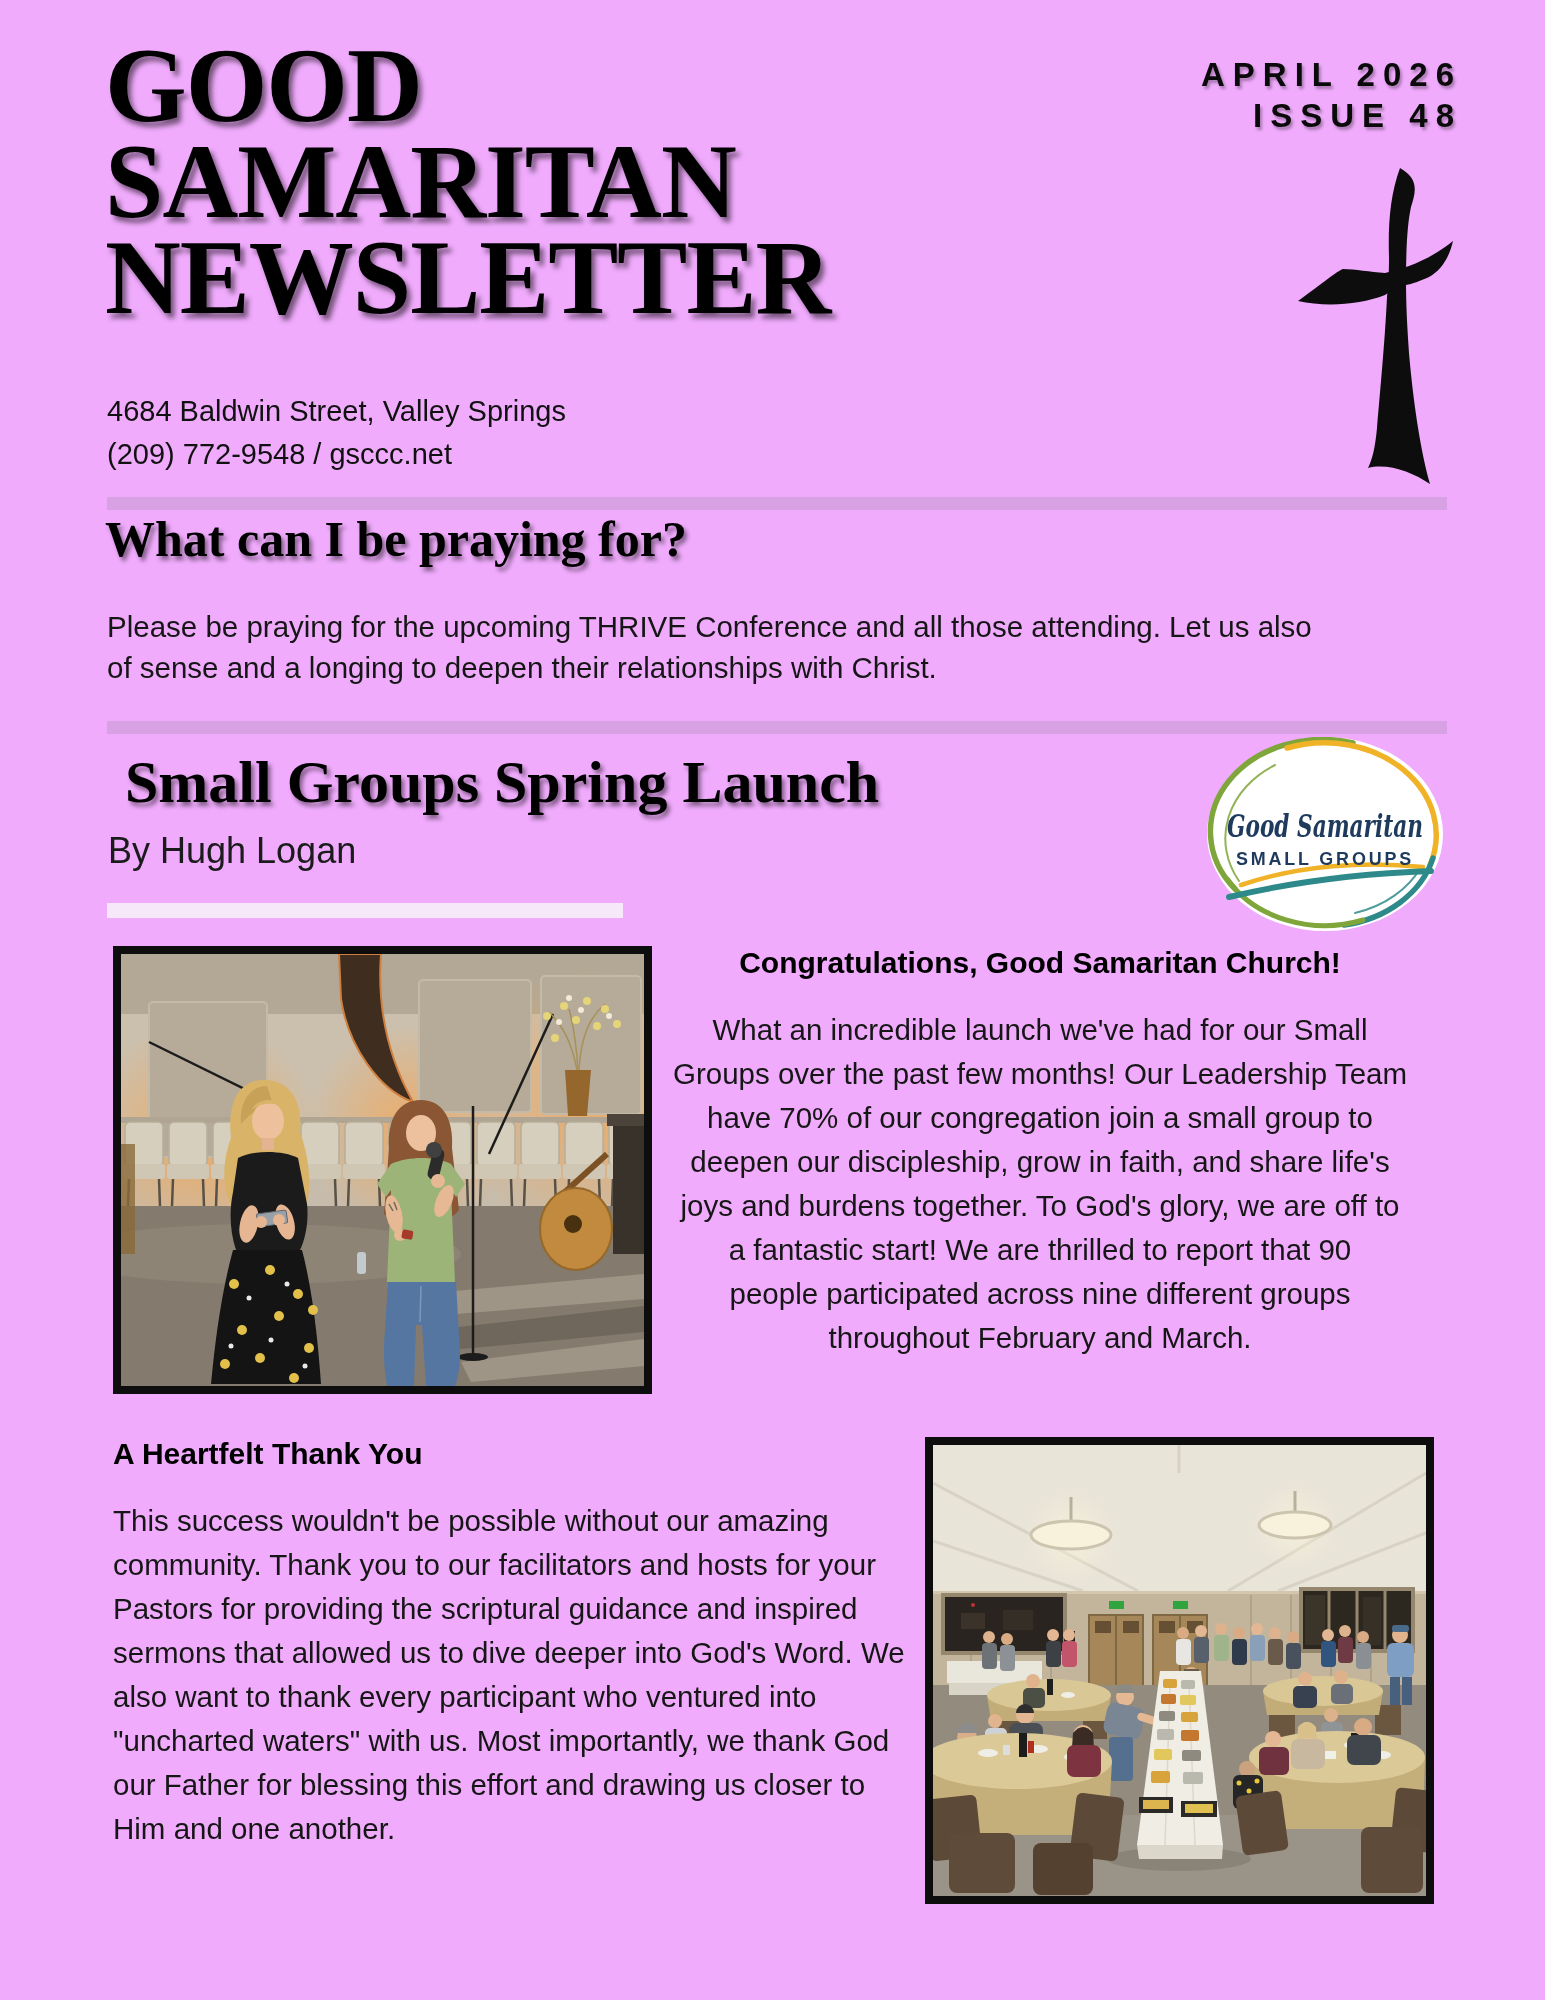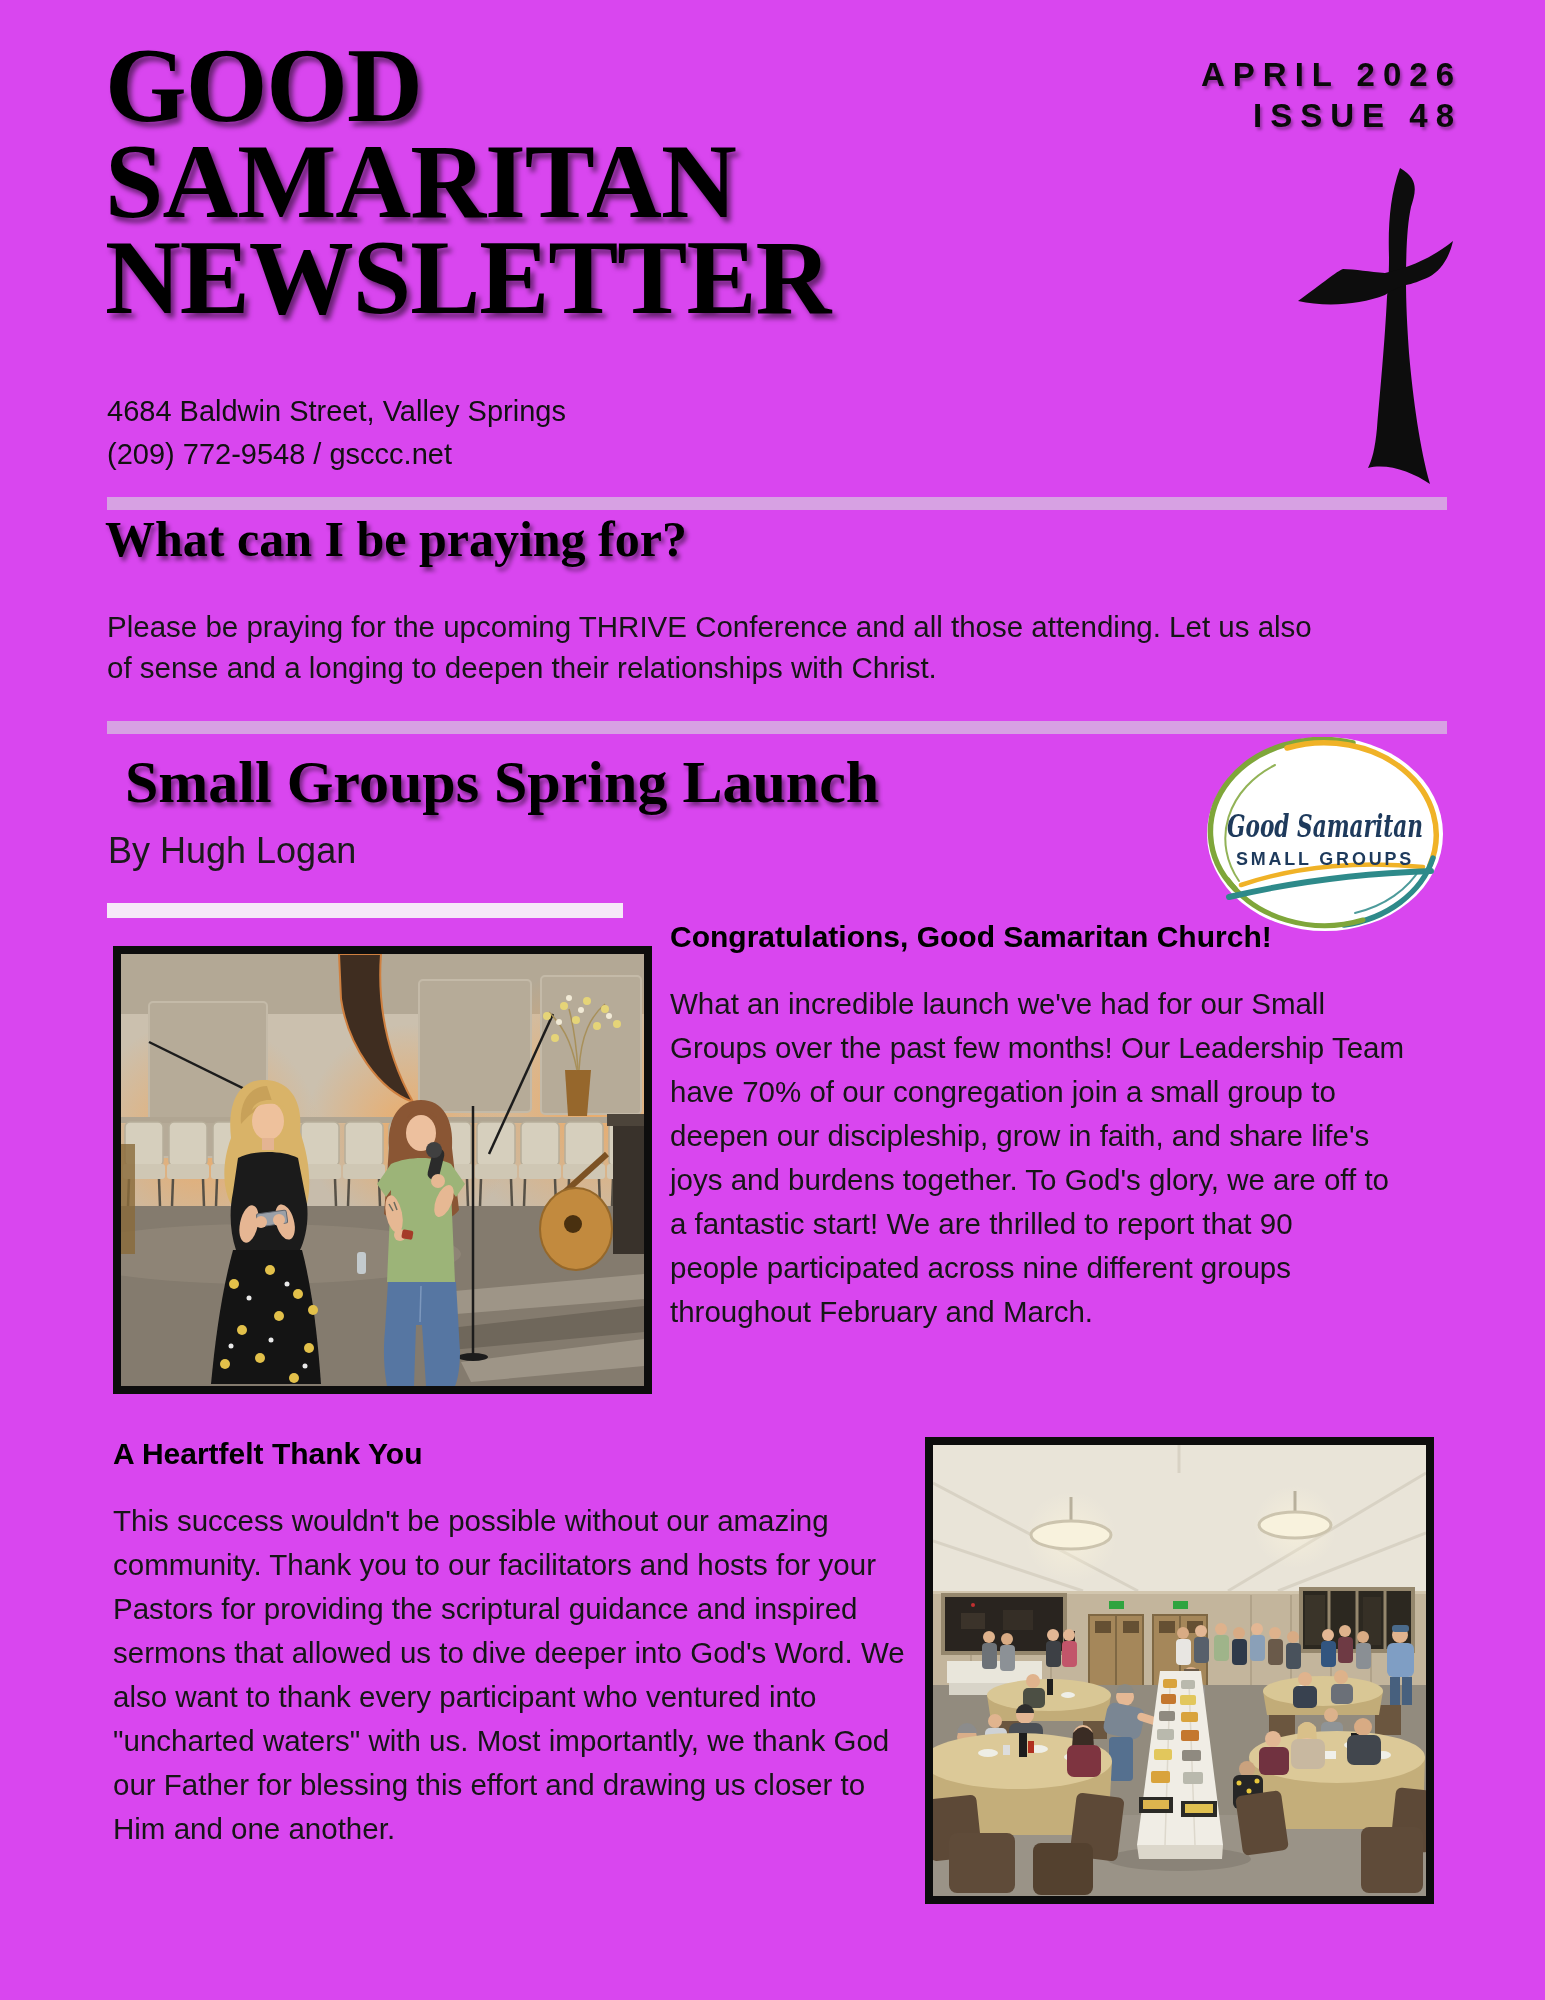--- a/index.html
+++ b/index.html
@@ -7,21 +7,21 @@
     --pink:#f6e8f8;
     --ink:#0d0d0d;
     --navy:#1e3a5c;
     --green:#7fa63a;
     --yellow:#f0b227;
     --teal:#2e8a8a;
   }
   *{margin:0;padding:0;box-sizing:border-box;}
   html,body{background:#ffffff;}
   .page{
-    position:relative;width:1545px;height:2000px;background:#d946ef;overflow:hidden;
+    position:relative;width:1545px;height:2000px;background:#f0abfc;overflow:hidden;
     font-family:"Liberation Sans","DejaVu Sans",sans-serif;color:#141414;
   }
   .abs{position:absolute;}
   .serif{font-family:"Liberation Serif","DejaVu Serif",serif;font-weight:700;color:#000;}
   .newsletter-title{
     left:105px;top:38px;font-size:105px;line-height:96px;letter-spacing:-1px;
     text-shadow:4px 5px 5px rgba(0,0,0,0.5);
   }
   .issue-block{
     right:83px;top:54px;text-align:right;font-weight:700;font-size:33px;line-height:41px;
@@ -38,21 +38,21 @@
   .prayer-body{left:107px;top:578px;}
   .feature-heading{left:105px;top:748px;font-size:60px;text-shadow:3px 4px 4px rgba(0,0,0,0.45);margin-left:20px;}
   .byline{left:108px;top:830px;font-size:36px;color:#1b1b1b;}
   .logo{left:1205px;top:737px;width:240px;height:200px;}
   .pink-bar{left:107px;top:903px;width:516px;height:15px;background:var(--pink);}
   .photo{border:8px solid #0d0d0d;background:#c7bcab;overflow:hidden;}
   .photo-stage{left:113px;top:946px;width:539px;height:448px;}
   .photo-hall{left:925px;top:1437px;width:509px;height:467px;}
   .photo svg{display:block;width:100%;height:100%;}
   .col-heading{font-weight:700;font-size:30px;color:#000;margin-bottom:13px;}
-  .congrats{left:670px;top:920px;width:740px;}
+  .congrats{left:670px;top:946px;width:740px;text-align:center;}
   .congrats .body-lines{line-height:44px;}
   .thanks{left:113px;top:1437px;width:820px;}
   .thanks .body-lines{line-height:44px;}
 </style>
 </head>
 <body>
 
 <div class="page">
 
   <div class="abs serif newsletter-title">

